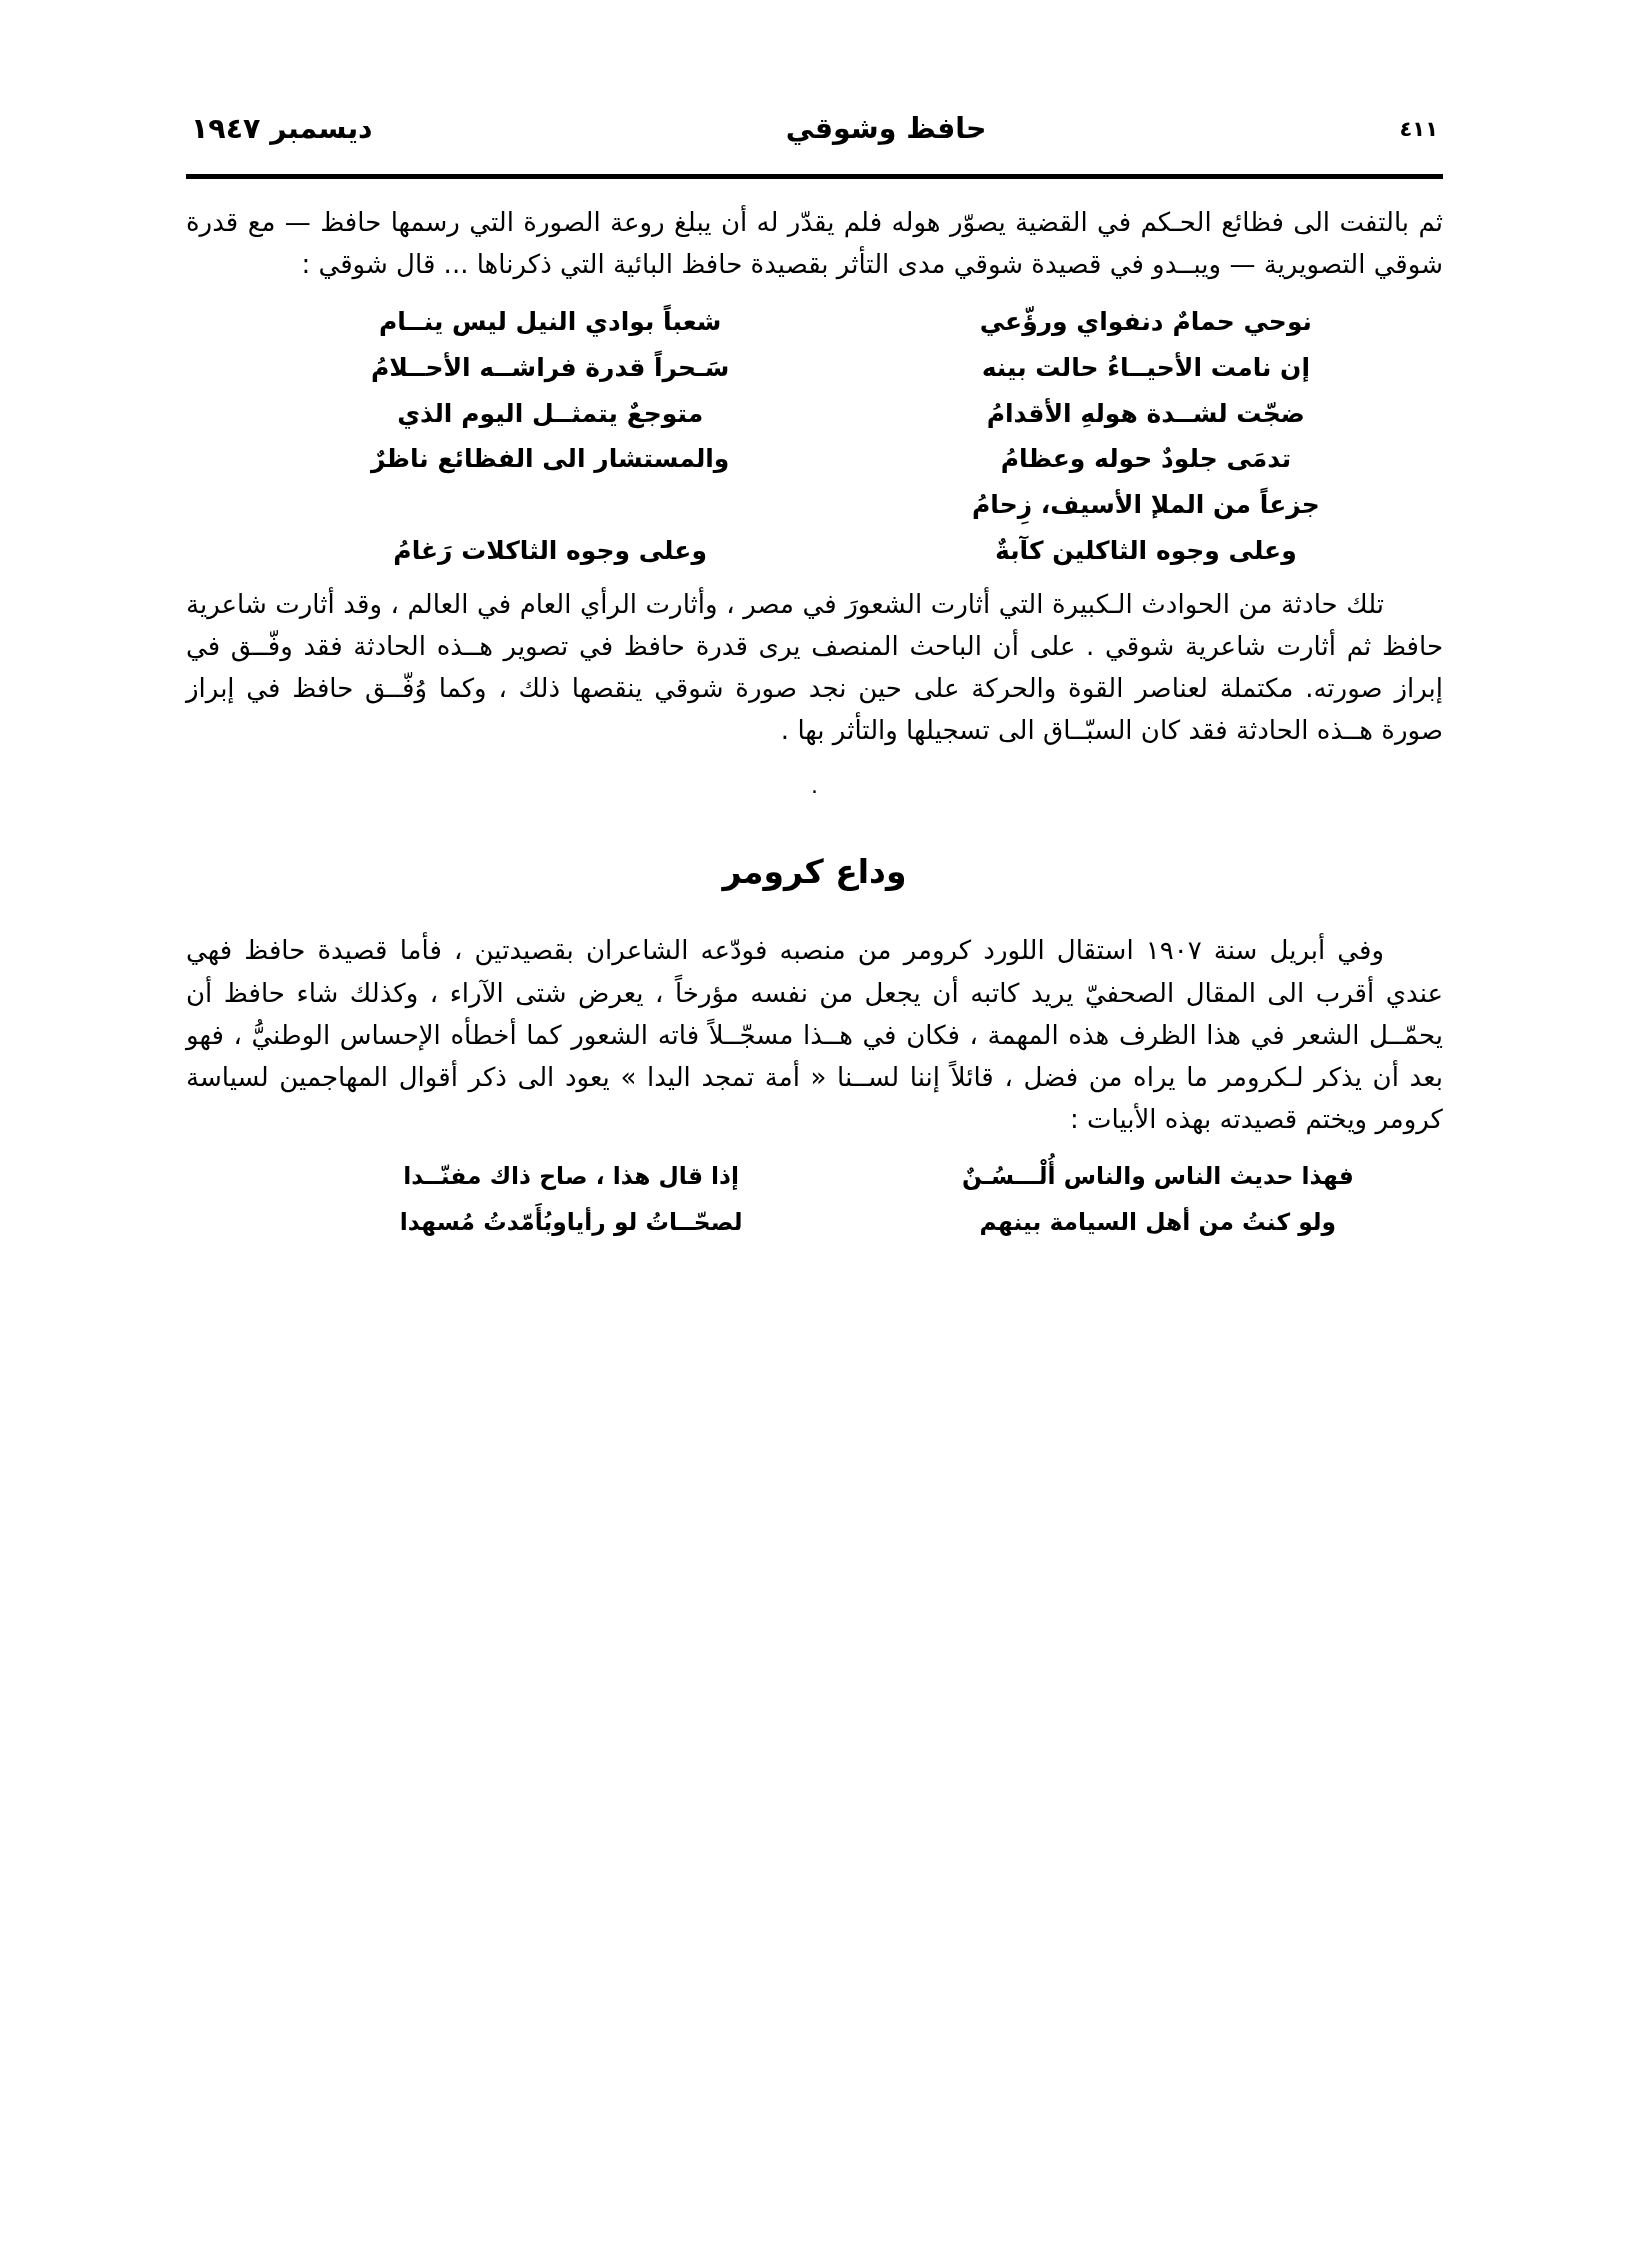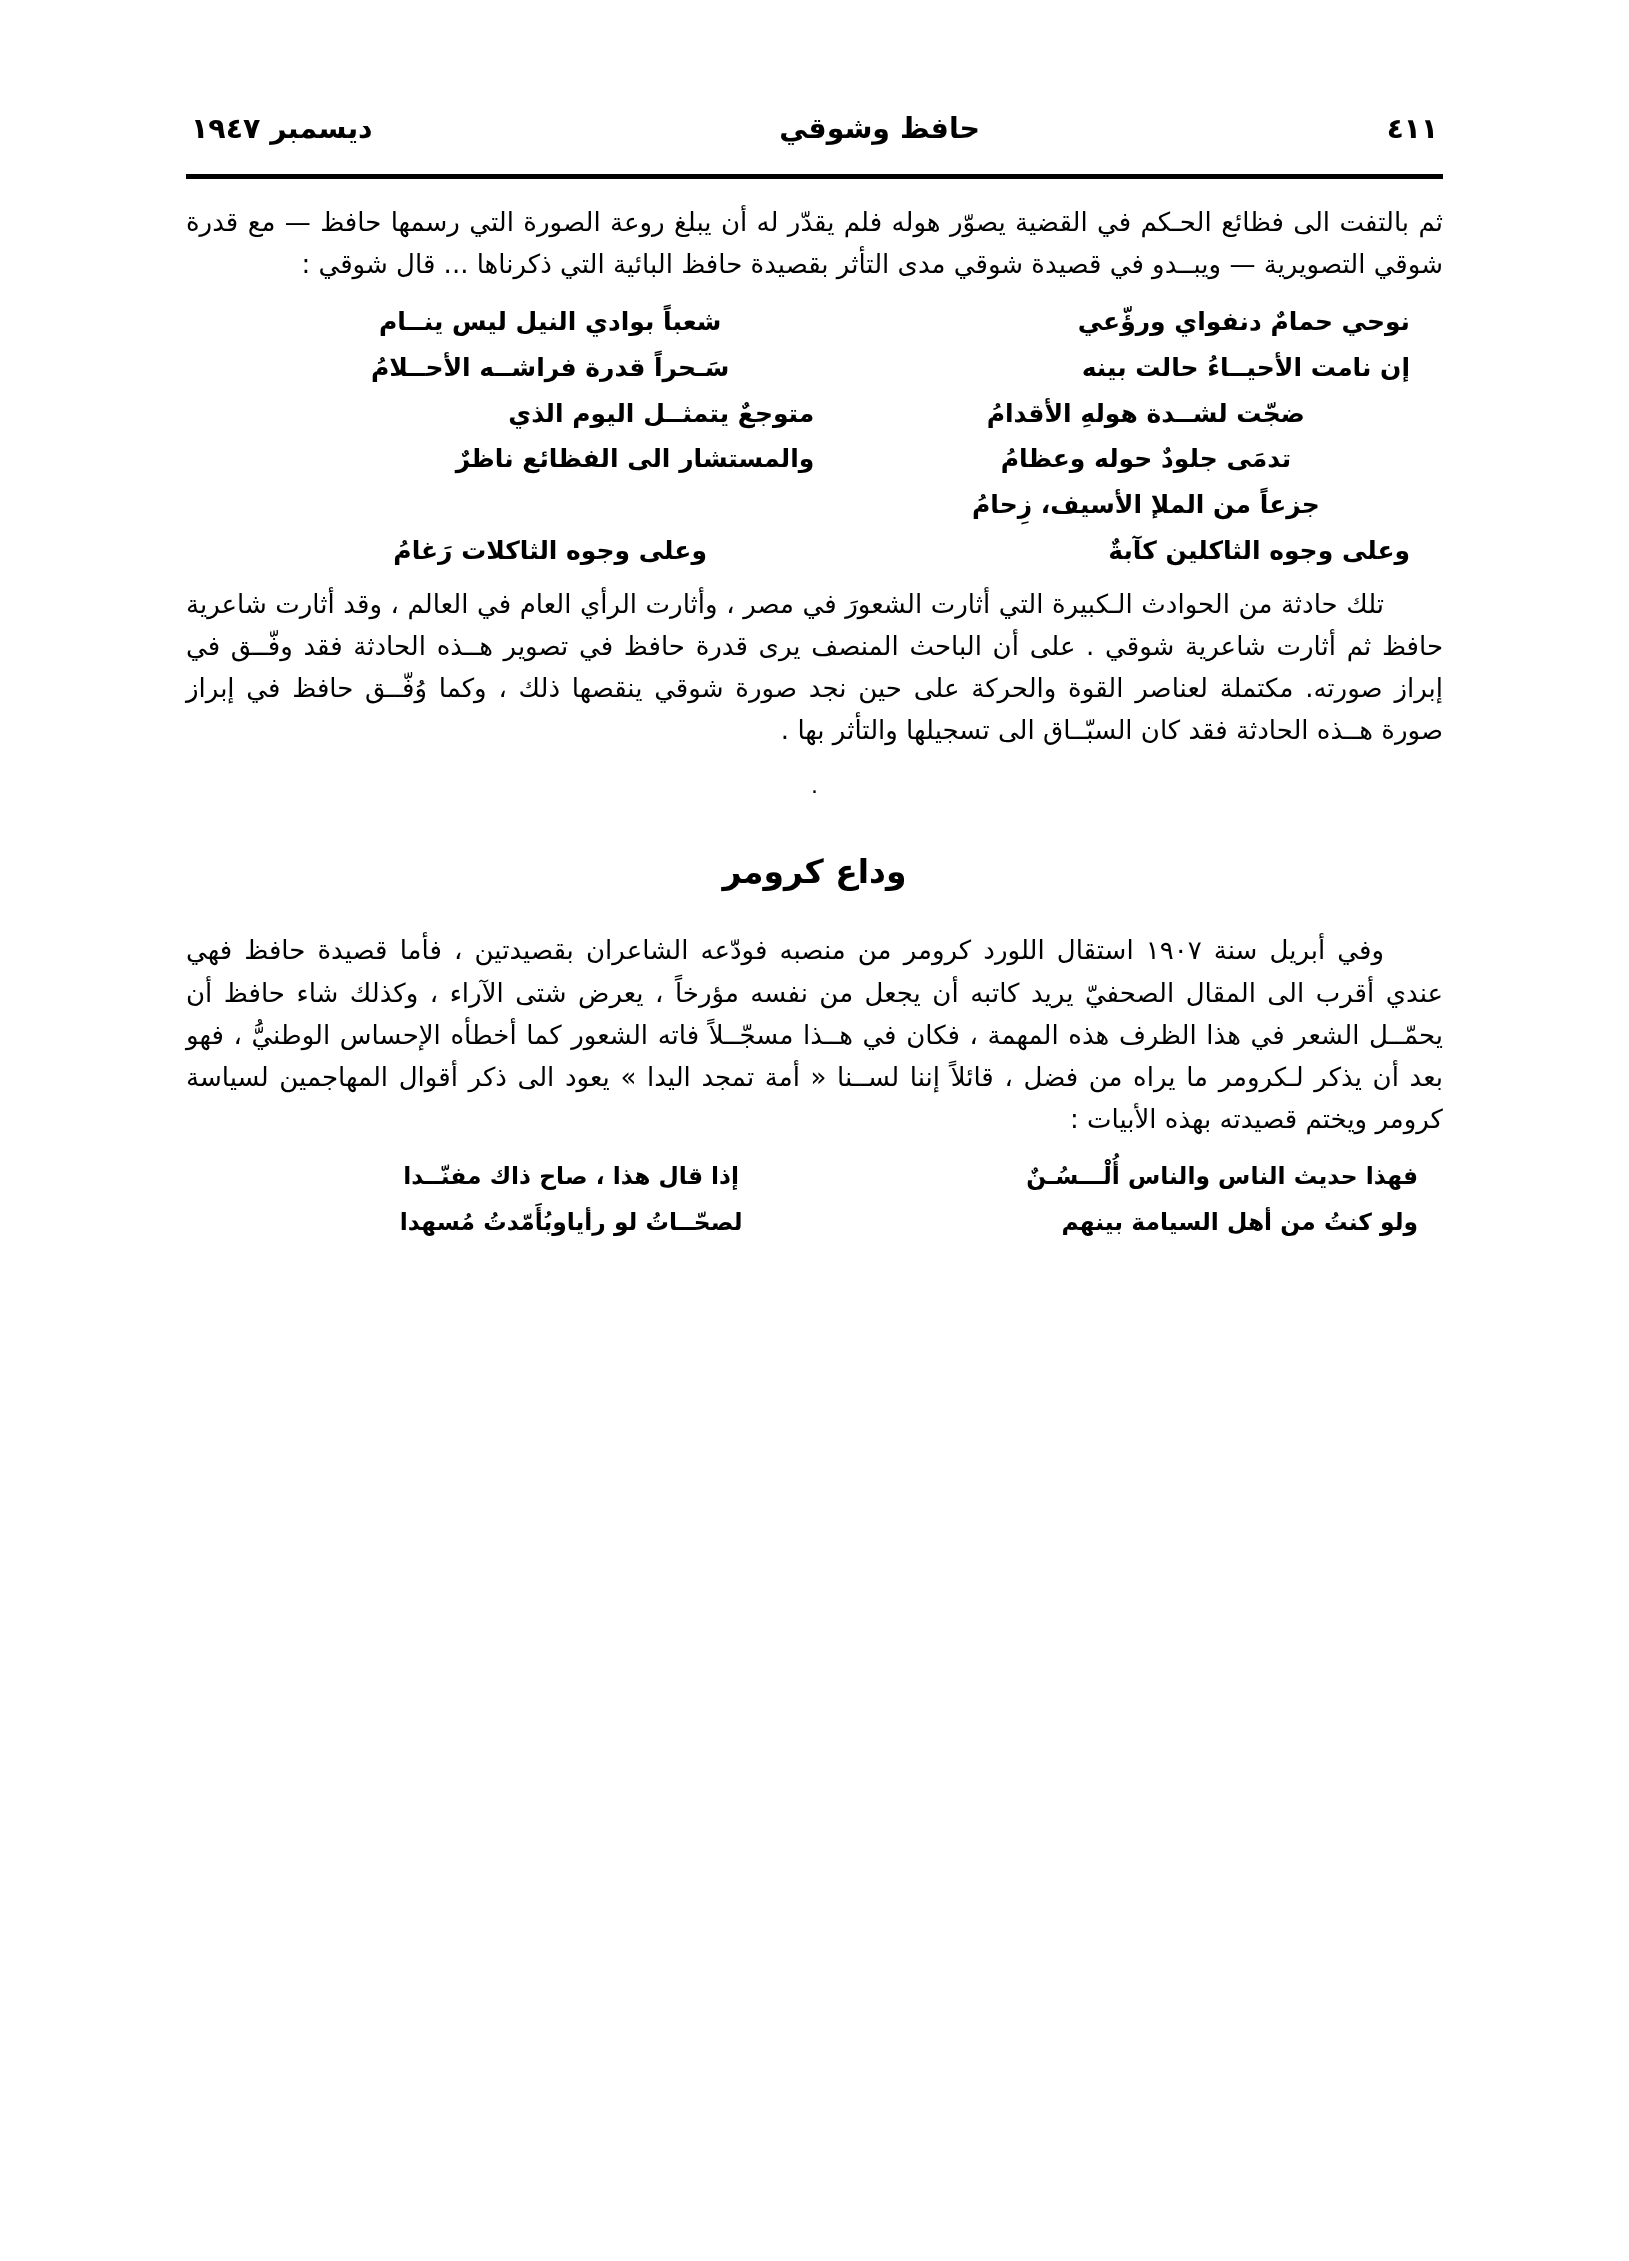--- a/index.html
+++ b/index.html
@@ -40,21 +40,21 @@
     font-size: 28.4px;
     font-weight: bold;
     white-space: nowrap;
   }
   .running-head .rh-title {
     font-size: 28.4px;
     font-weight: bold;
     white-space: nowrap;
   }
   .running-head .rh-page {
-    font-size: 28px;
+    font-size: 21px;
     font-weight: bold;
     white-space: nowrap;
   }
 
   .rule {
     position: absolute;
     top: 174px;
     left: 186px;
     right: 186px;
     height: 5px;
@@ -96,20 +96,21 @@
     margin-bottom: 16.7px;
     padding: 0 33px 0 100px;
   }
   .verse .hemistich {
     font-size: 25px;
     white-space: nowrap;
     font-weight: 600;
   }
   .verse .hemistich.first {
     width: 47%;
+    text-align: center;
   }
   .verse .hemistich.second {
     width: 47%;
     text-align: center;
   }
 
   .verse.small .hemistich {
     font-size: 23.4px;
   }
   .verse.small .line {

